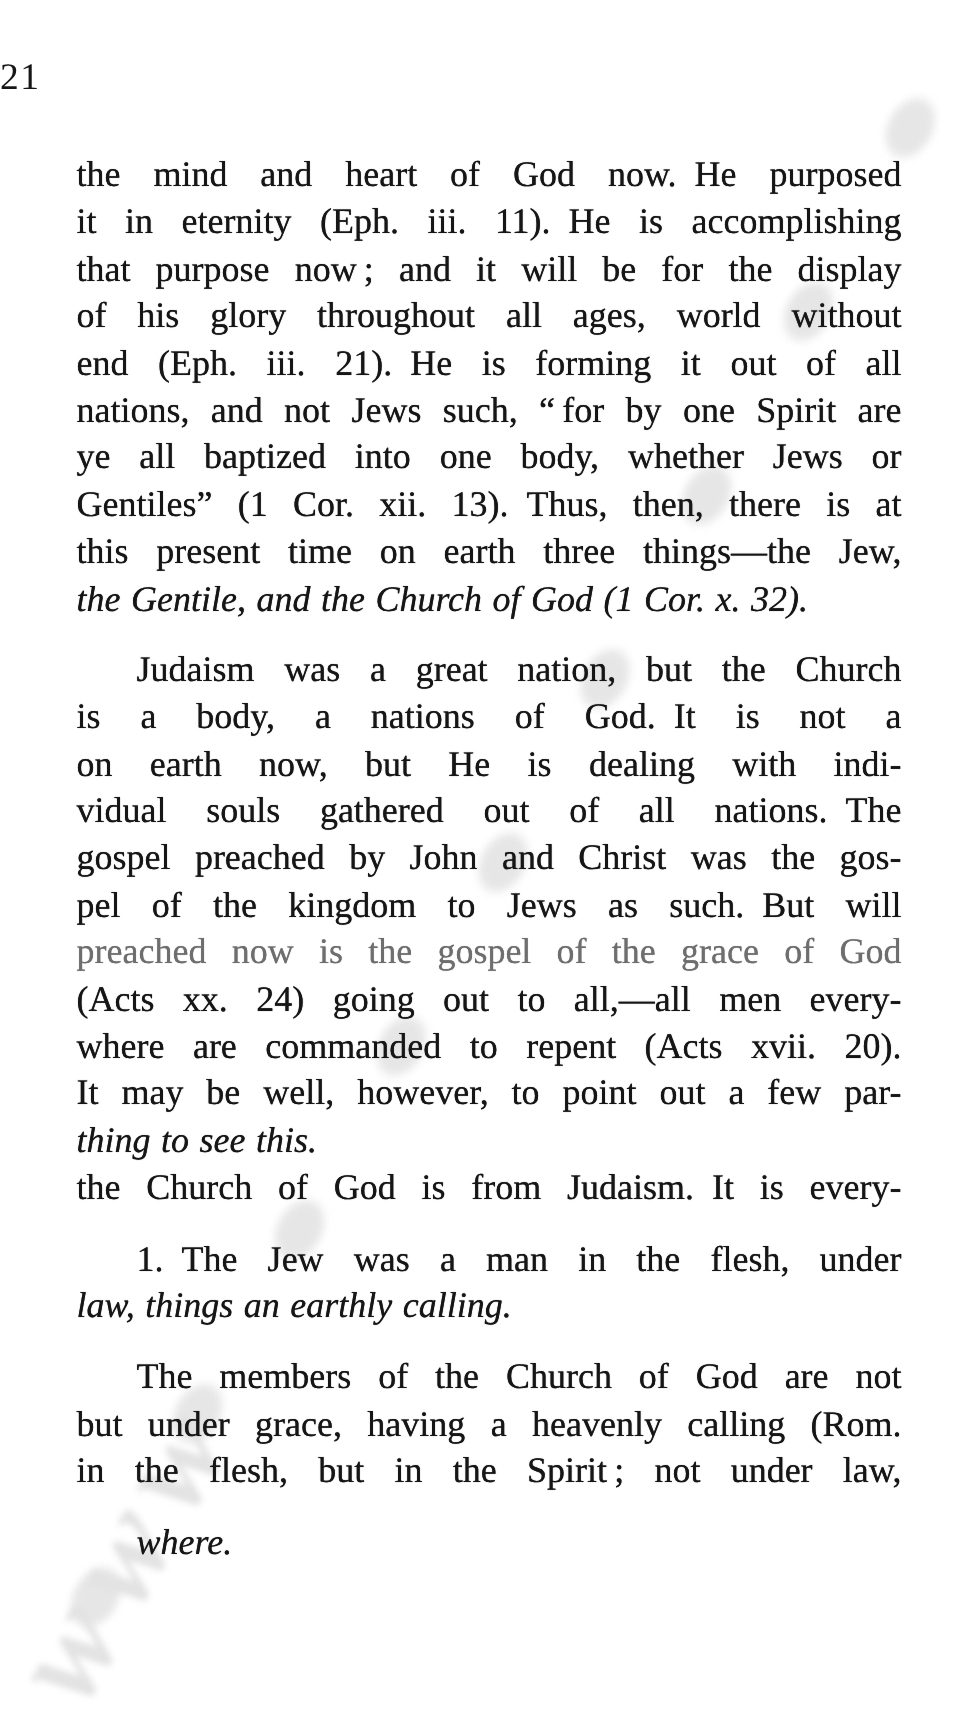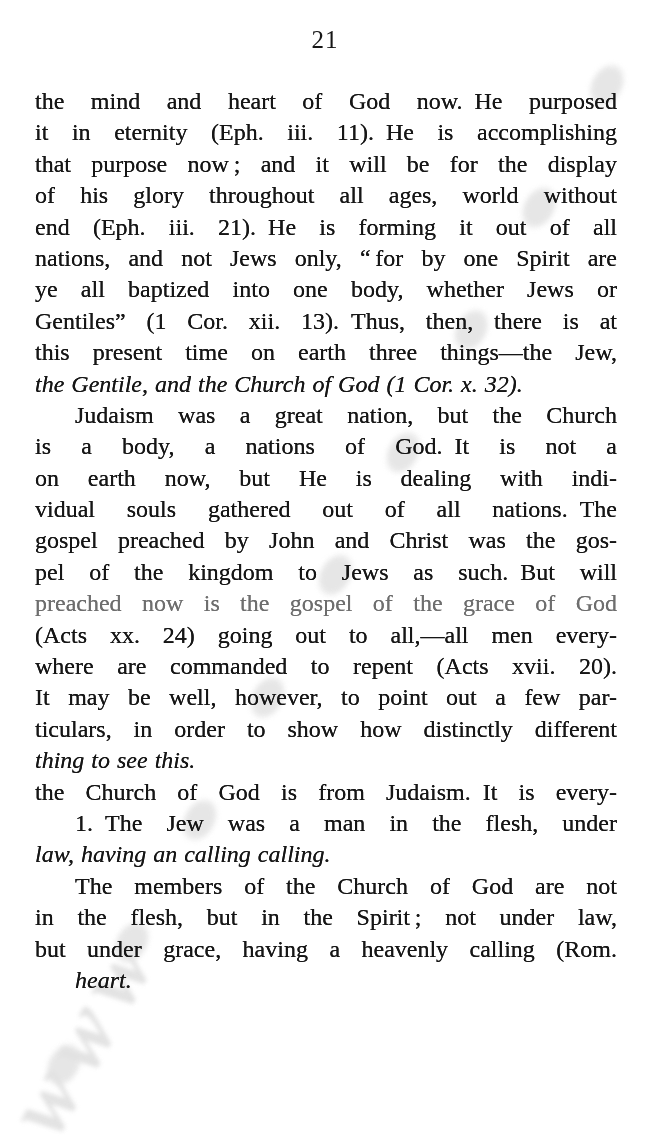--- a/index.html
+++ b/index.html
@@ -40,40 +40,39 @@
     filter: blur(2px);
     opacity: 0.85;
     background-image: radial-gradient(ellipse 34px 24px at 50% 50%, #e2e2e2 50%, rgba(226,226,226,0) 72%);
     background-size: 140px 96px;
     background-repeat: repeat-x;
     pointer-events: none;
     user-select: none;
   }
   .page-number {
     position: absolute;
-    top: 26px;
+    top: 38px;
     left: 0;
     width: 650px;
-    text-align: center;
     font-size: 25px;
     letter-spacing: 1px;
     z-index: 2;
   }
   .page-text {
     position: absolute;
     top: 86px;
     left: 35px;
     width: 582px;
     font-size: 24px;
     line-height: 31.4px;
     z-index: 1;
     text-shadow: 0 0 0.5px currentColor; 
     word-spacing: 1px;
   }
-  .para { margin: 0; }
+  .para { margin: 16px; }
   .para.indent .line:first-child { padding-left: 40px; }
   .line {
     text-align: justify;
     text-align-last: justify;
     white-space: nowrap;
     height: 31.4px;
   }
   .line.final {
     text-align-last: left;
     font-style: italic;
@@ -94,48 +93,47 @@
   <div class="page-number">21</div>
 
   <div class="page-text">
 
   <div class="para">
         <div class="line">the mind and heart of God now. He purposed</div>
         <div class="line">it in eternity (Eph. iii. 11). He is accomplishing</div>
         <div class="line">that purpose now ; and it will be for the display</div>
         <div class="line">of his glory throughout all ages, world without</div>
         <div class="line">end (Eph. iii. 21). He is forming it out of all</div>
-        <div class="line">nations, and not Jews only, “ for by one Spirit are</div>
+        <div class="line">nations, and not Jews such, “ for by one Spirit are</div>
         <div class="line">ye all baptized into one body, whether Jews or</div>
         <div class="line">Gentiles” (1 Cor. xii. 13). Thus, then, there is at</div>
         <div class="line">this present time on earth three things—the Jew,</div>
         <div class="line final">the Gentile, and the Church of God (1 Cor. x. 32).</div>
       </div>
       <div class="para indent">
         <div class="line">Judaism was a great nation, but the Church</div>
         <div class="line">is a body, a nations of God. It is not a</div>
         <div class="line">on earth now, but He is dealing with indi-</div>
         <div class="line">vidual souls gathered out of all nations. The</div>
         <div class="line">gospel preached by John and Christ was the gos-</div>
         <div class="line">pel of the kingdom to Jews as such. But will</div>
         <div class="line faded">preached now is the gospel of the grace of God</div>
         <div class="line">(Acts xx. 24) going out to all,—all men every-</div>
         <div class="line">where are commanded to repent (Acts xvii. 20).</div>
         <div class="line">It may be well, however, to point out a few par-</div>
-        <div class="line">ticulars, in order to show how distinctly different</div>
         <div class="line final">thing to see this.</div>
         <div class="line">the Church of God is from Judaism. It is every-</div>
       </div>
       <div class="para indent">
         <div class="line">1. The Jew was a man in the flesh, under</div>
-        <div class="line final">law, having an calling calling.</div>
+        <div class="line final">law, things an earthly calling.</div>
       </div>
       <div class="para indent">
         <div class="line">The members of the Church of God are not</div>
+        <div class="line">but under grace, having a heavenly calling (Rom.</div>
         <div class="line">in the flesh, but in the Spirit ; not under law,</div>
-        <div class="line">but under grace, having a heavenly calling (Rom.</div>
       </div>
       <div class="para indent">
-        <div class="line final">heart.</div>
+        <div class="line final">where.</div>
       </div>
     </div>
 
 </div>
 
 </body></html>

